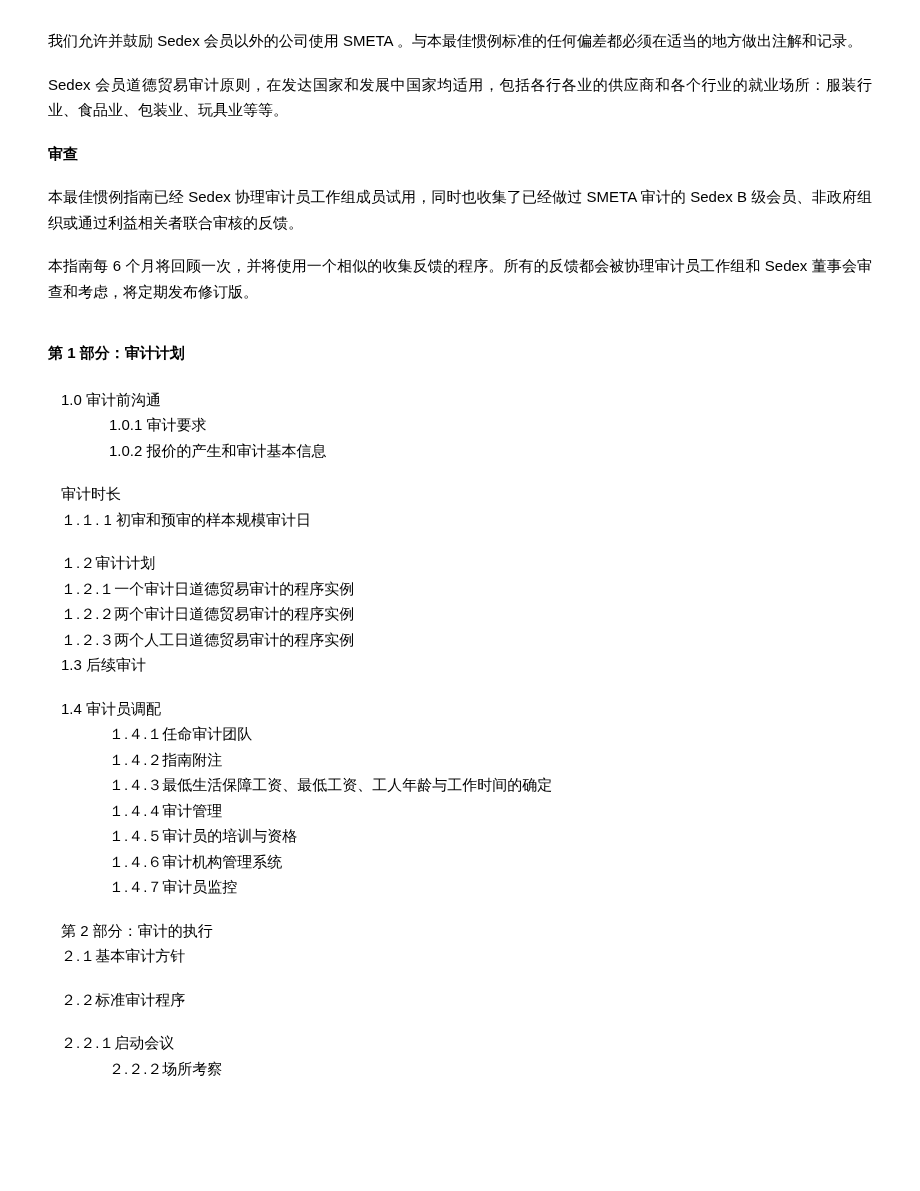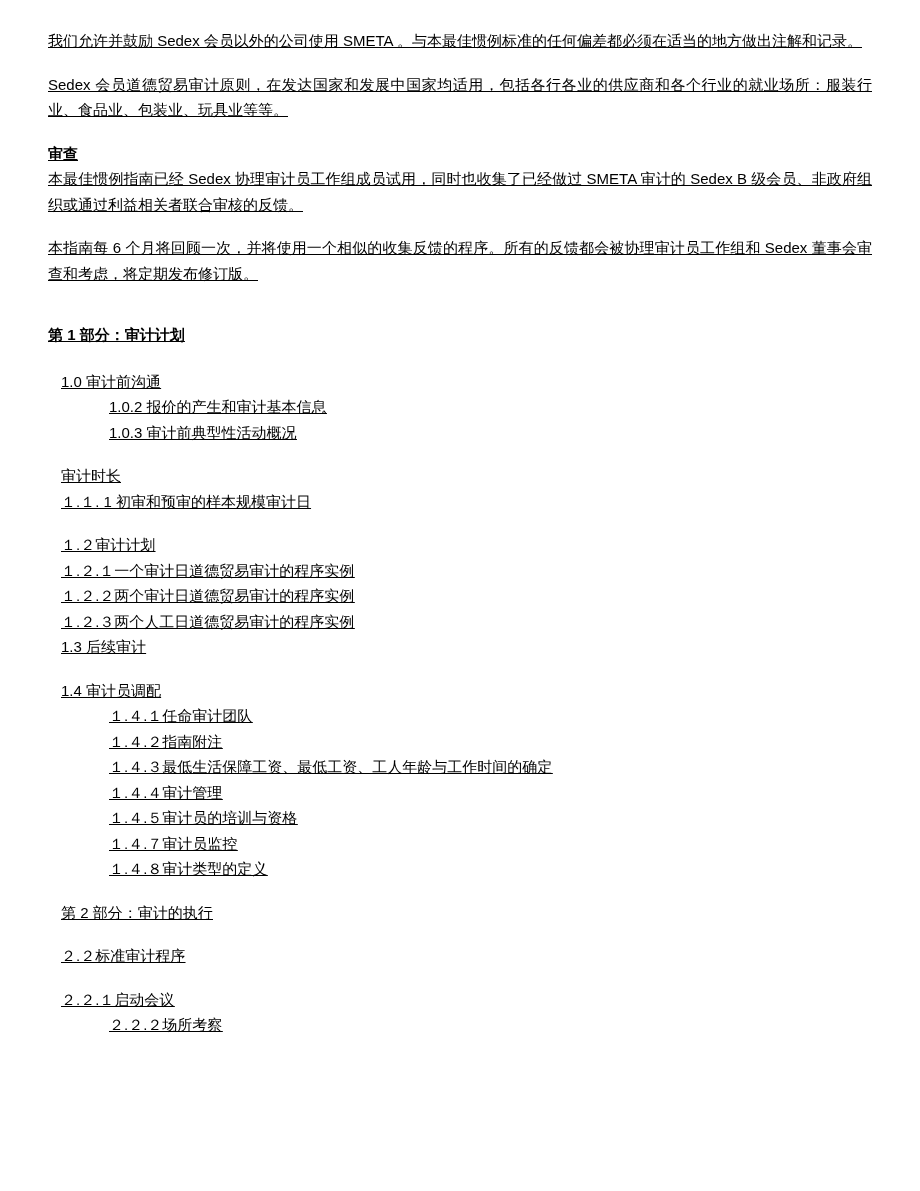--- a/index.html
+++ b/index.html
@@ -1,35 +1,35 @@
 <!DOCTYPE html>
 <html><head>
   <meta charset="utf-8">
   <style>
     * {
       margin: 0;
       padding: 0;
       box-sizing: border-box;
-      text-decoration: underline;
     }
     body {
       font-family: "SimSun", "宋体", Arial, sans-serif;
       font-size: 15px;
       line-height: 1.7;
       color: #000;
       background: #fff;
       width: 920px;
       padding: 28px 48px;
     }
     .paragraph {
       margin-bottom: 18px;
       text-align: justify;
     }
     .heading-bold {
       font-weight: bold;
+      margin-bottom: 18px;
     }
     .section-heading {
       font-weight: bold;
       margin-top: 36px;
       margin-bottom: 21px;
     }
     .toc-item {
       margin-bottom: 0;
       margin-left: 13px;
     }
@@ -50,22 +50,22 @@
 <div class="heading-bold">审查</div>
 
 <div class="paragraph">本最佳惯例指南已经 Sedex 协理审计员工作组成员试用，同时也收集了已经做过 SMETA 审计的 Sedex B 级会员、非政府组织或通过利益相关者联合审核的反馈。</div>
 
 <div class="paragraph">本指南每 6 个月将回顾一次，并将使用一个相似的收集反馈的程序。所有的反馈都会被协理审计员工作组和 Sedex 董事会审查和考虑，将定期发布修订版。</div>
 
 <div class="section-heading">第 1 部分：审计计划</div>
 
 <div class="toc-block">
   <div class="toc-item">1.0 审计前沟通</div>
+  <div class="toc-item indent-1">1.0.1   审计要求</div>
   <div class="toc-item indent-1">1.0.2   报价的产生和审计基本信息</div>
-  <div class="toc-item indent-1">1.0.3   审计前典型性活动概况</div>
 </div>
 
 <div class="toc-block">
   <div class="toc-item">审计时长</div>
   <div class="toc-item">１.１. 1 初审和预审的样本规模审计日</div>
 </div>
 
 <div class="toc-block">
   <div class="toc-item">１.２审计计划</div>
   <div class="toc-item">１.２.１一个审计日道德贸易审计的程序实例</div>
@@ -74,26 +74,27 @@
   <div class="toc-item">1.3 后续审计</div>
 </div>
 
 <div class="toc-block">
   <div class="toc-item">1.4 审计员调配</div>
   <div class="toc-item indent-1">１.４.１任命审计团队</div>
   <div class="toc-item indent-1">１.４.２指南附注</div>
   <div class="toc-item indent-1">１.４.３最低生活保障工资、最低工资、工人年龄与工作时间的确定</div>
   <div class="toc-item indent-1">１.４.４审计管理</div>
   <div class="toc-item indent-1">１.４.５审计员的培训与资格</div>
+  <div class="toc-item indent-1">１.４.６审计机构管理系统</div>
   <div class="toc-item indent-1">１.４.７审计员监控</div>
-  <div class="toc-item indent-1">１.４.８审计类型的定义</div>
 </div>
 
 <div class="toc-block">
   <div class="toc-item">第 2 部分：审计的执行</div>
+  <div class="toc-item">２.１基本审计方针</div>
 </div>
 
 <div class="toc-block">
   <div class="toc-item">２.２标准审计程序</div>
 </div>
 
 <div class="toc-block">
   <div class="toc-item">２.２.１启动会议</div>
   <div class="toc-item indent-1">２.２.２场所考察</div>
 </div>

